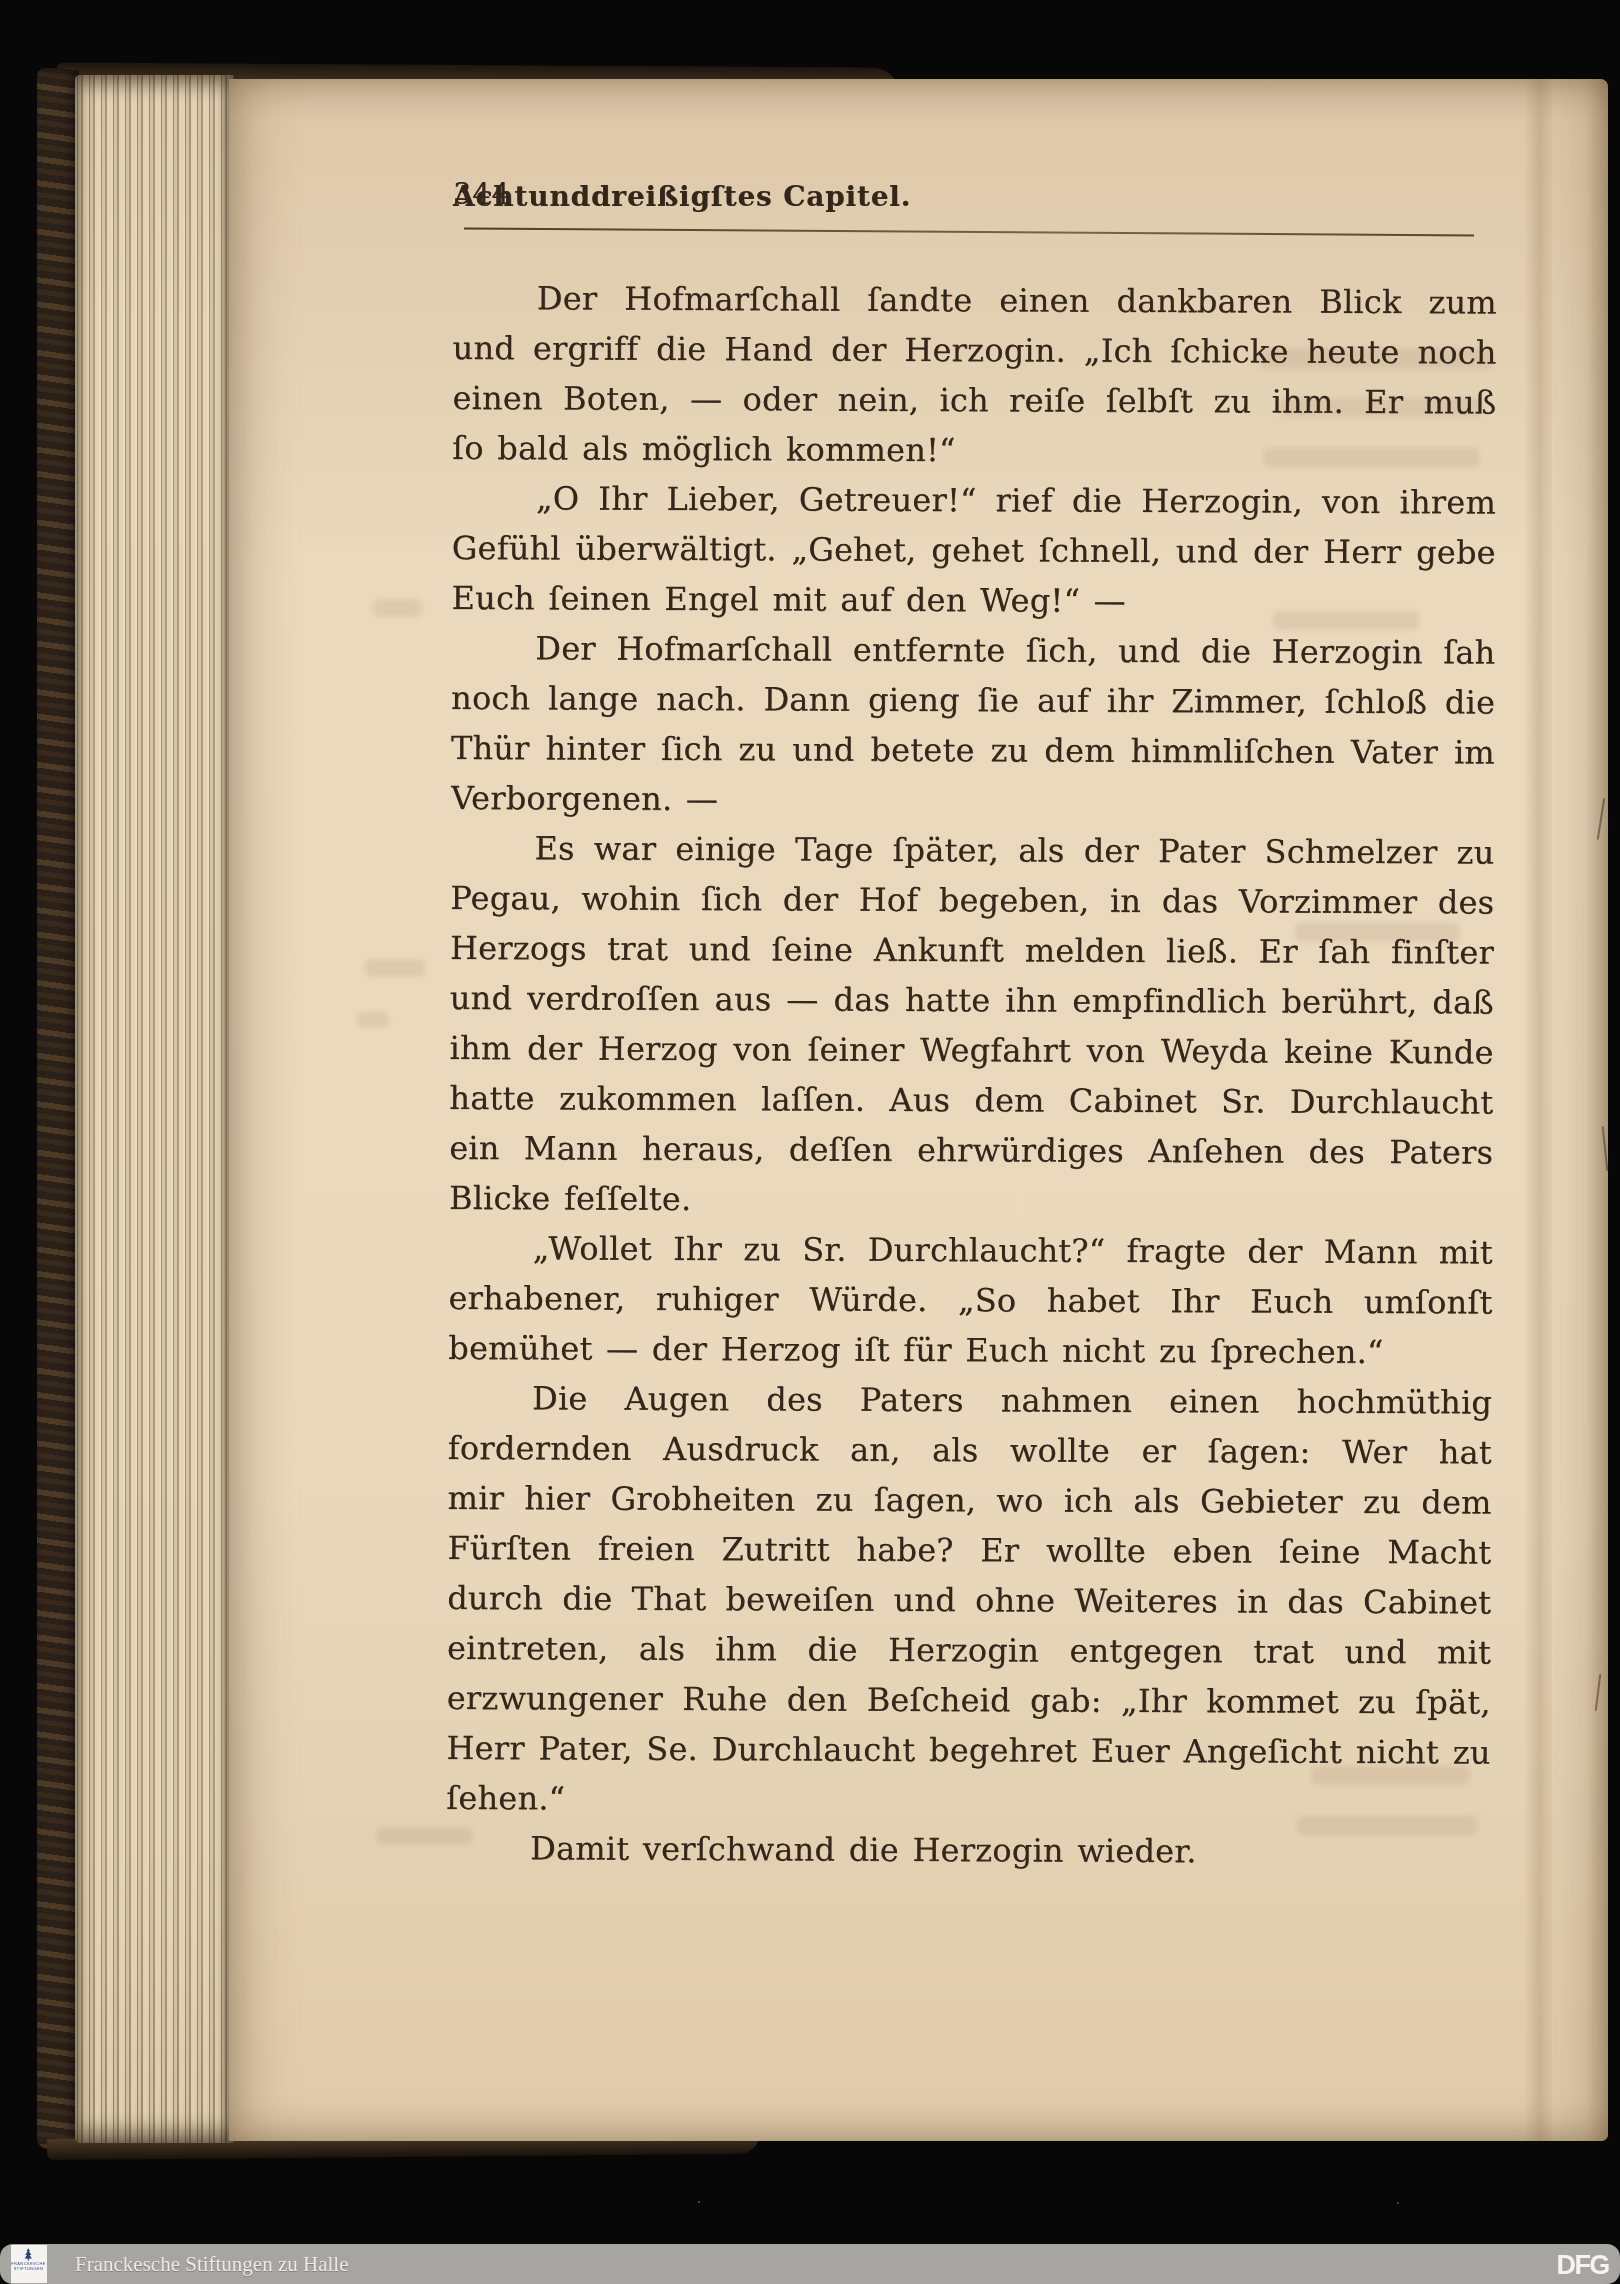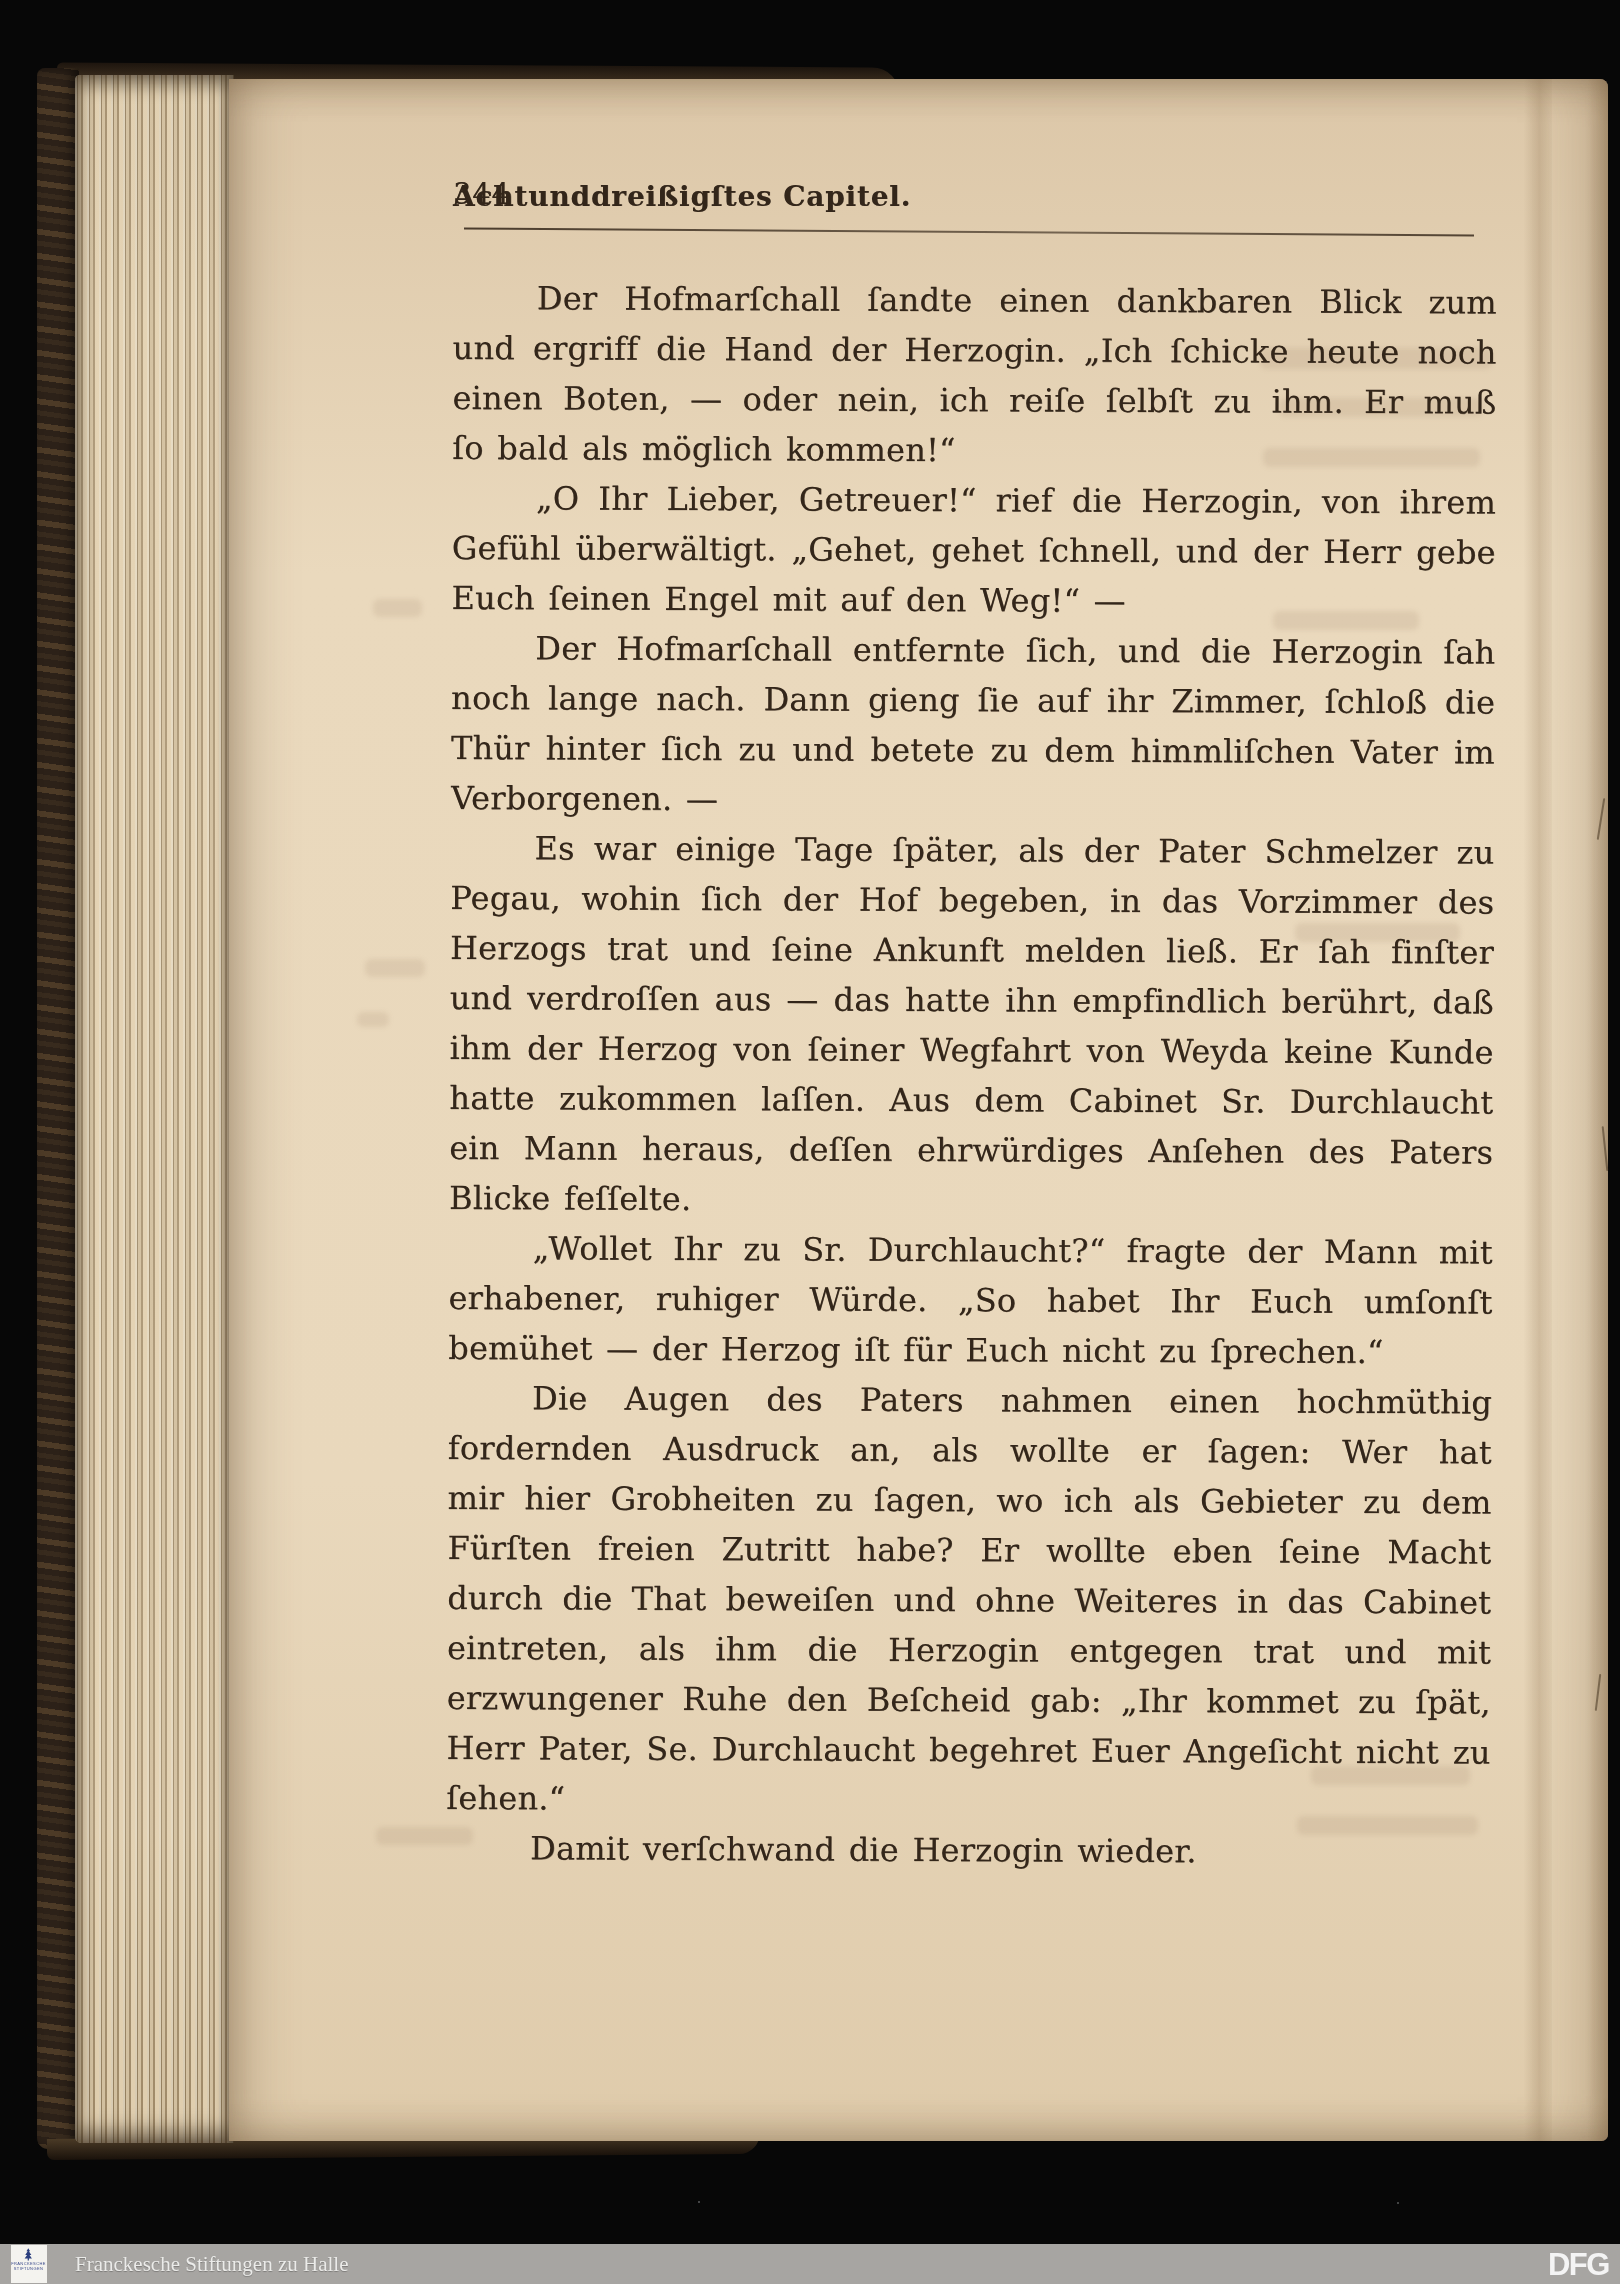--- a/index.html
+++ b/index.html
@@ -107,41 +107,42 @@
   .smudge{
     position:absolute;border-radius:6.5px;
     background:rgba(128,102,72,.12);
     filter:blur(2.4px);
   }
 
   
   .footer-bar{
     position:absolute;left:0;top:2244px;width:1620px;height:40px;
     background:#a7a5a2;
+    border-radius:13px;
   }
   .fs-logo{
     position:absolute;left:10.5px;top:0.8px;width:36px;height:38px;
     background:#f4f3ef;
     text-align:center;
   }
   .fs-logo svg{display:block;margin:2.4px auto 0 auto;}
   .fs-logo .mini{
     display:block;font-family:"Liberation Sans",sans-serif;
     font-size:4px;line-height:4.9px;letter-spacing:0.4px;color:#3a4a8c;
   }
   .fs-label{
     position:absolute;left:75px;top:0;height:40px;line-height:40px;
     font-family:"Liberation Serif",serif;
     font-size:21px;color:#ebebe9;
     text-shadow:0 0.8px 0.8px rgba(0,0,0,.25);
   }
   .dfg-logo{
     position:absolute;right:11.3px;top:0;height:40px;line-height:42px;
     font-family:"Liberation Sans",sans-serif;
-    font-size:31px;font-weight:bold;letter-spacing:-1.6px;color:#f4f4f4;
+    font-size:27px;font-weight:bold;letter-spacing:-1.6px;color:#f4f4f4;
   }
 </style>
 </head>
 <body>
 
 <div class="speck" style="left:334px;top:78px;width:2.4px;height:2.4px;"></div>
 <div class="speck" style="left:833px;top:146px;width:1.6px;height:1.6px;"></div>
 <div class="speck" style="left:188px;top:314px;width:1.6px;height:1.6px;"></div>
 <div class="speck" style="left:102px;top:1009px;width:2.4px;height:1.6px;"></div>
 <div class="speck" style="left:1397px;top:2202px;width:2.4px;height:1.6px;"></div>

